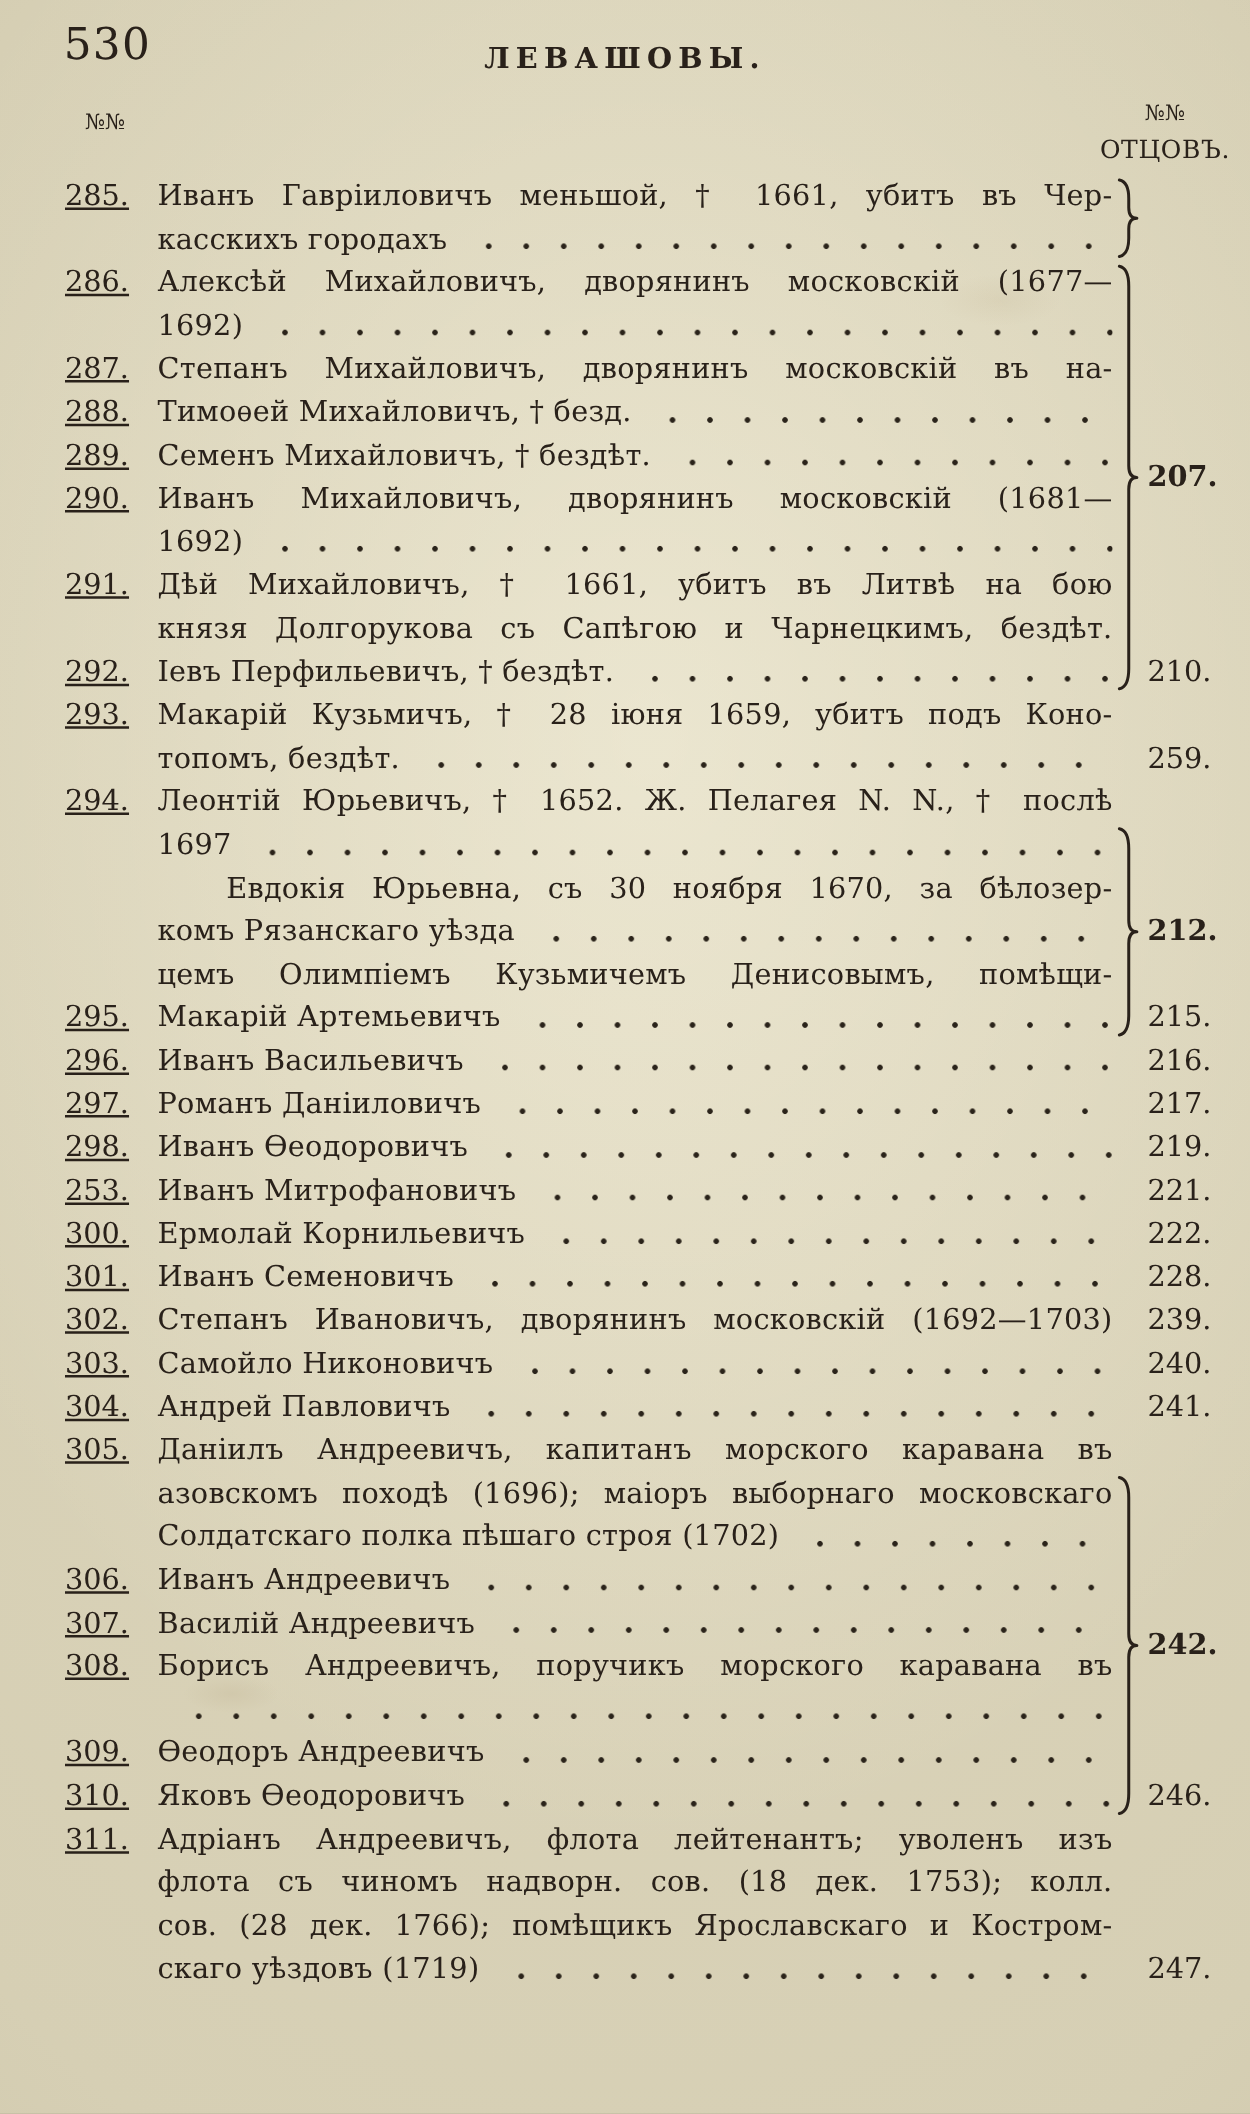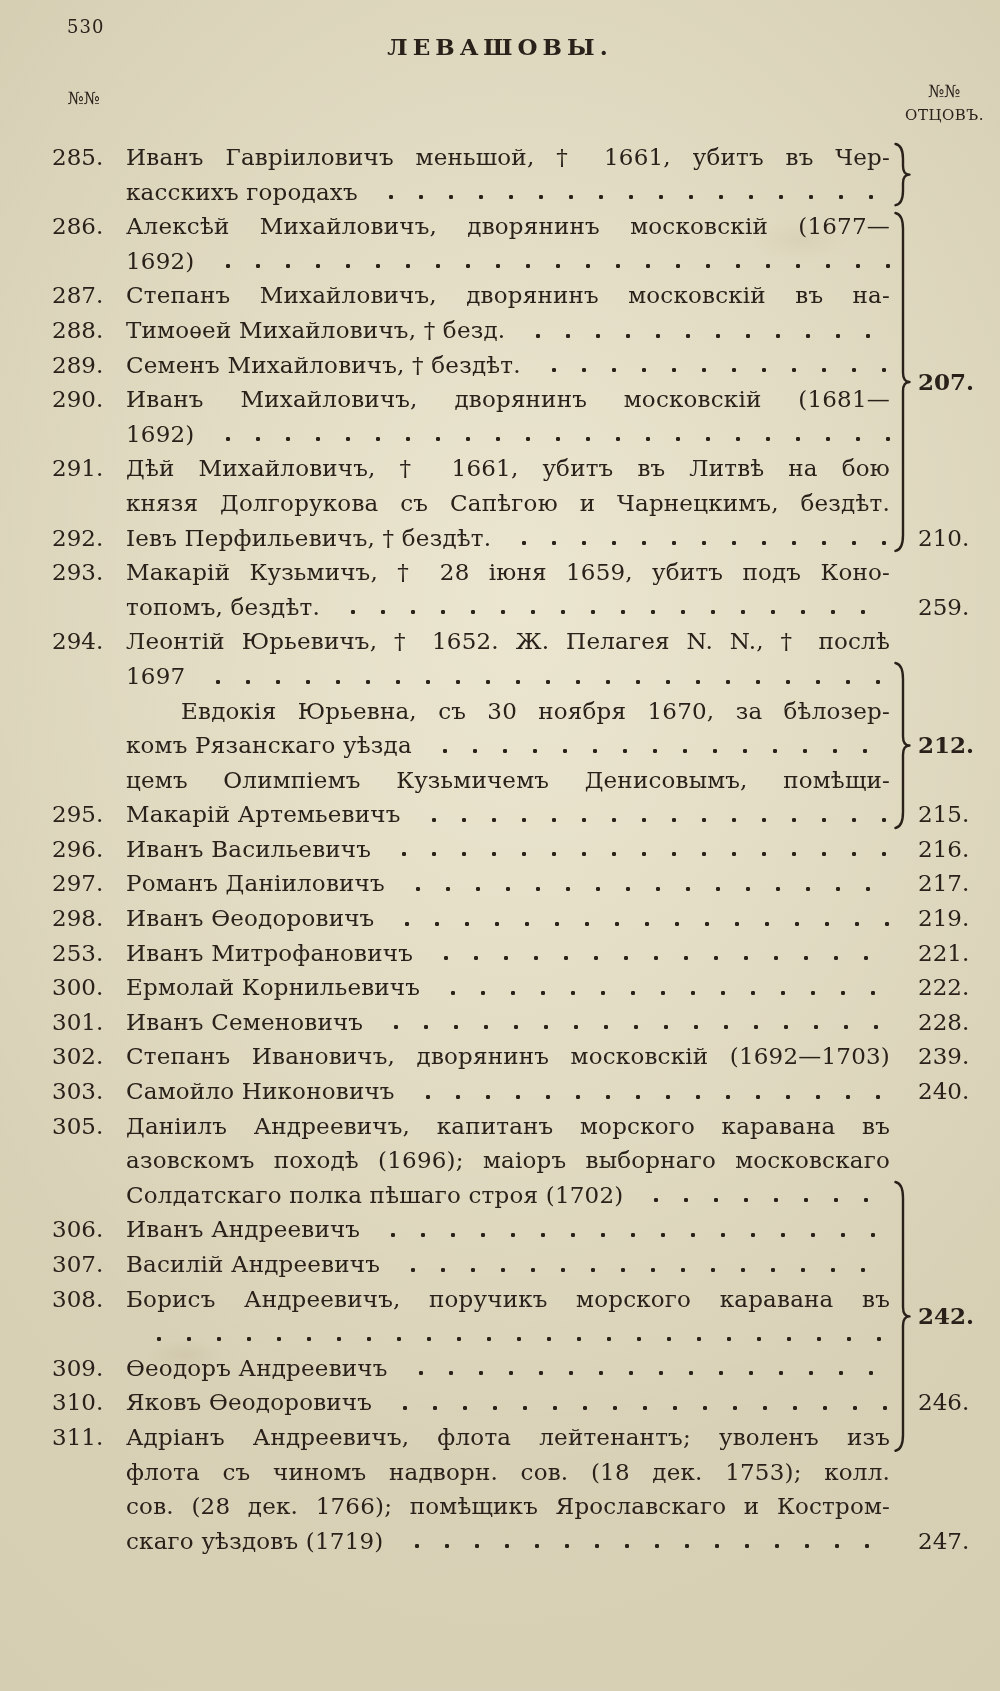--- a/index.html
+++ b/index.html
@@ -10,47 +10,48 @@
     overflow:hidden;
     color:#29211a;
     font-family:"DejaVu Serif","Liberation Serif",serif;
     background:
       radial-gradient(55px 22px at 185px 1355px, rgba(150,125,80,.10), rgba(150,125,80,0) 70%),
       radial-gradient(70px 30px at 800px 240px, rgba(150,125,80,.08), rgba(150,125,80,0) 70%),
       radial-gradient(90% 70% at 52% 35%, rgba(255,252,235,.45), rgba(255,252,235,0) 75%),
       radial-gradient(140% 110% at 50% 48%, #dcd5bb 0%, #d6cfb4 55%, #c5bda0 100%);
   }
   .page-number{
-    position:absolute;left:67px;top:16px;
-    font-size:18px;letter-spacing:1px;
+    position:absolute;left:51px;top:16px;
+    font-size:35px;letter-spacing:1px;
   }
   .page-title{
     position:absolute;left:0;right:0;top:20px;
     text-align:center;
     font-size:23px;font-weight:bold;letter-spacing:5px;margin-top:13px;
   }
   .col-label-left{
     position:absolute;left:68px;top:88px;
     font-size:17px;
   }
   .col-label-right{
     position:absolute;right:16px;top:78px;
     text-align:center;line-height:1.55;
     font-size:17px;
   }
-  .col-label-right .l2{font-size:15px;letter-spacing:.5px;}
+  .col-label-right .l2{font-size:20px;letter-spacing:.5px;}
   .entries{
     position:relative;
     padding:140px 14px 0 52px;
     font-size:23px;
   }
   .entry{display:flex;align-items:flex-start;}
   .num{
     flex:none;width:74px;
     line-height:34.6px;
+    text-decoration:underline;
   }
   .body{flex:1;min-width:0;}
   .line{
     display:flex;align-items:baseline;
     line-height:34.6px;height:34.6px;
   }
   .txt{flex:none;white-space:nowrap;letter-spacing:.2px;}
   .line.fill .txt{
     flex:1;white-space:normal;
     text-align:justify;text-align-last:justify;
@@ -316,20 +317,30 @@
         <div class="num">303.</div>
         <div class="body">
           <div class="line">
             <span class="txt">Самойло Никоновичъ</span>
             <span class="leader dotted"></span>
             <span class="rail">240.</span>
           </div>
         </div>
       </div>
       <div class="entry">
+        <div class="num">304.</div>
+        <div class="body">
+          <div class="line">
+            <span class="txt">Андрей Павловичъ</span>
+            <span class="leader dotted"></span>
+            <span class="rail">241.</span>
+          </div>
+        </div>
+      </div>
+      <div class="entry">
         <div class="num">305.</div>
         <div class="body">
           <div class="line fill">
             <span class="txt">Даніилъ Андреевичъ, капитанъ морского каравана въ</span>
             <span class="leader"></span>
             <span class="rail"></span>
           </div>
           <div class="line fill">
             <span class="txt">азовскомъ походѣ (1696); маіоръ выборнаго московскаго</span>
             <span class="leader"></span>

